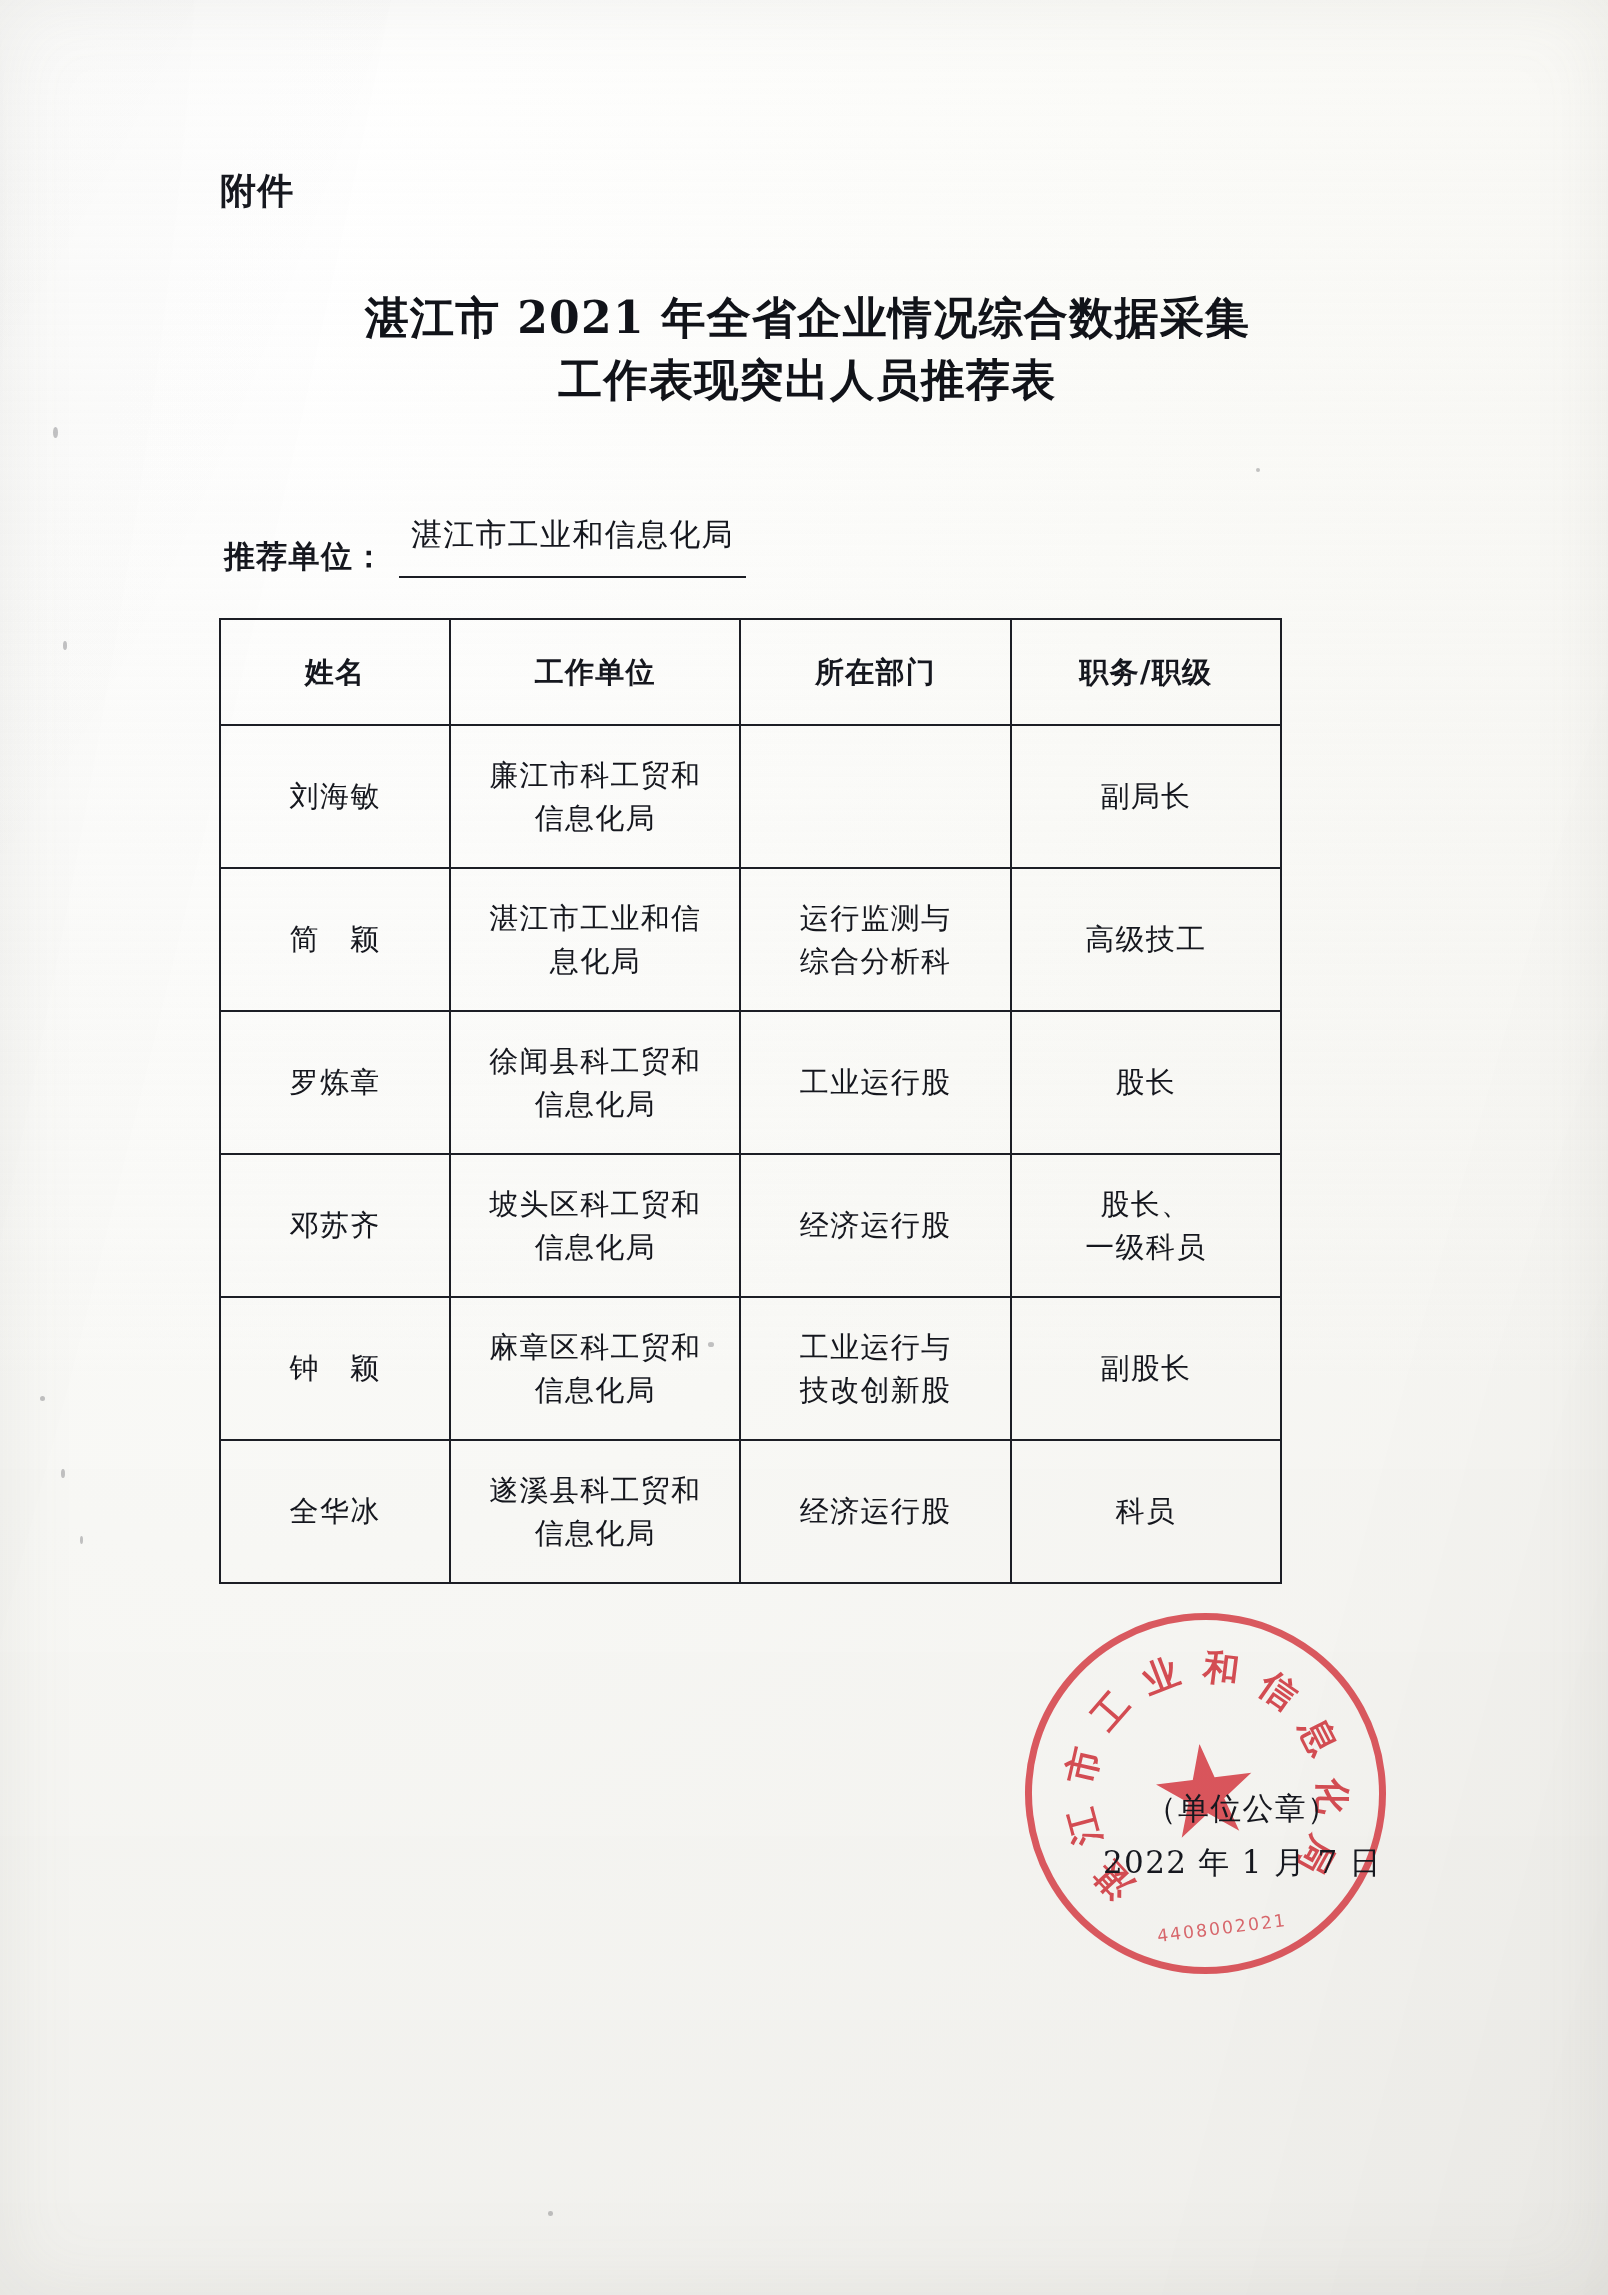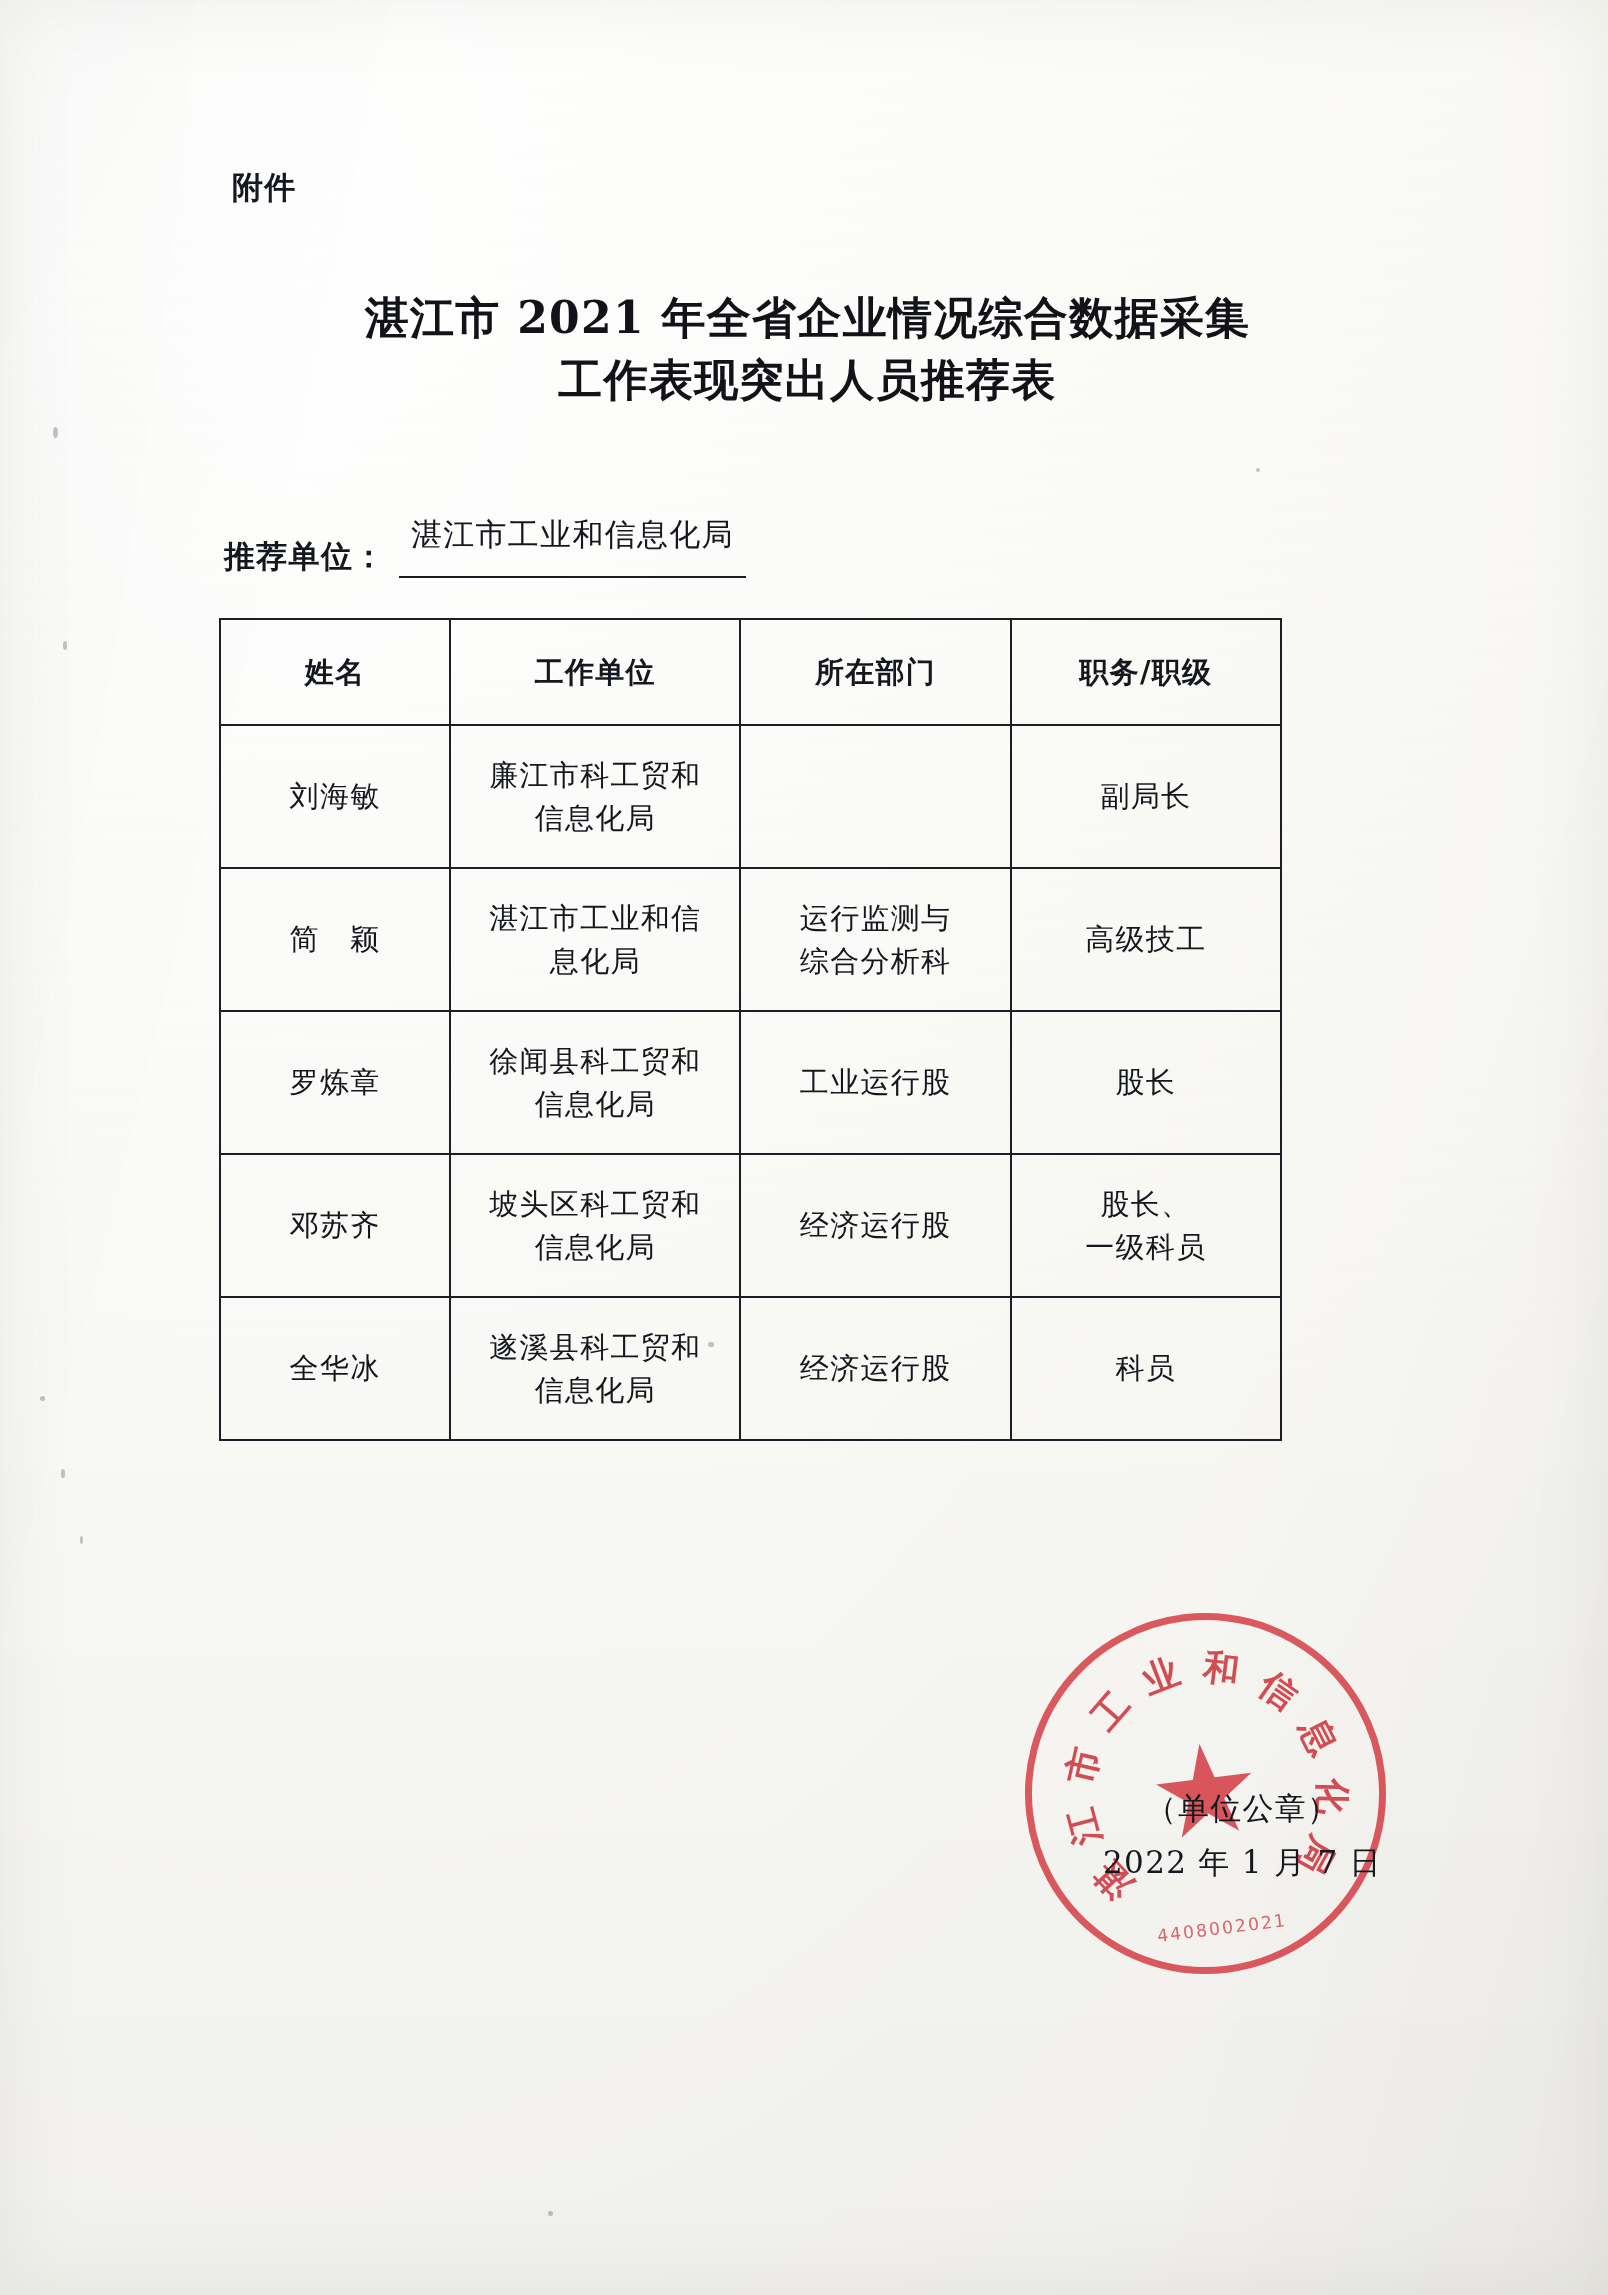--- a/index.html
+++ b/index.html
@@ -31,23 +31,23 @@
   }
   .edge-shadow {
     position: absolute;
     inset: 0;
     pointer-events: none;
     box-shadow: inset 0 0 80px rgba(120,120,110,0.10);
   }
 
   .attachment-label {
     position: absolute;
-    left: 232px;
+    left: 220px;
     top: 167px;
-    font-size: 31px;
+    font-size: 36px;
     font-family: "DejaVu Sans", "Liberation Sans", sans-serif;
     font-weight: 700;
     letter-spacing: 1.3px;
     color: #16181f;
   }
 
   .doc-title {
     position: absolute;
     left: 220px;
     top: 287px;
@@ -246,20 +246,28 @@
         <td class="cell-2line">工业运行股</td>
         <td class="cell-2line">股长</td>
       </tr>
       <tr>
         <td>邓苏齐</td>
         <td class="cell-2line">坡头区科工贸和
 信息化局</td>
         <td class="cell-2line">经济运行股</td>
         <td class="cell-2line">股长、
 一级科员</td>
+      </tr>
+      <tr>
+        <td>钟　颖</td>
+        <td class="cell-2line">麻章区科工贸和
+信息化局</td>
+        <td class="cell-2line">工业运行与
+技改创新股</td>
+        <td class="cell-2line">副股长</td>
       </tr>
       <tr>
         <td>全华冰</td>
         <td class="cell-2line">遂溪县科工贸和
 信息化局</td>
         <td class="cell-2line">经济运行股</td>
         <td class="cell-2line">科员</td>
       </tr>
     </tbody>
   </table>

